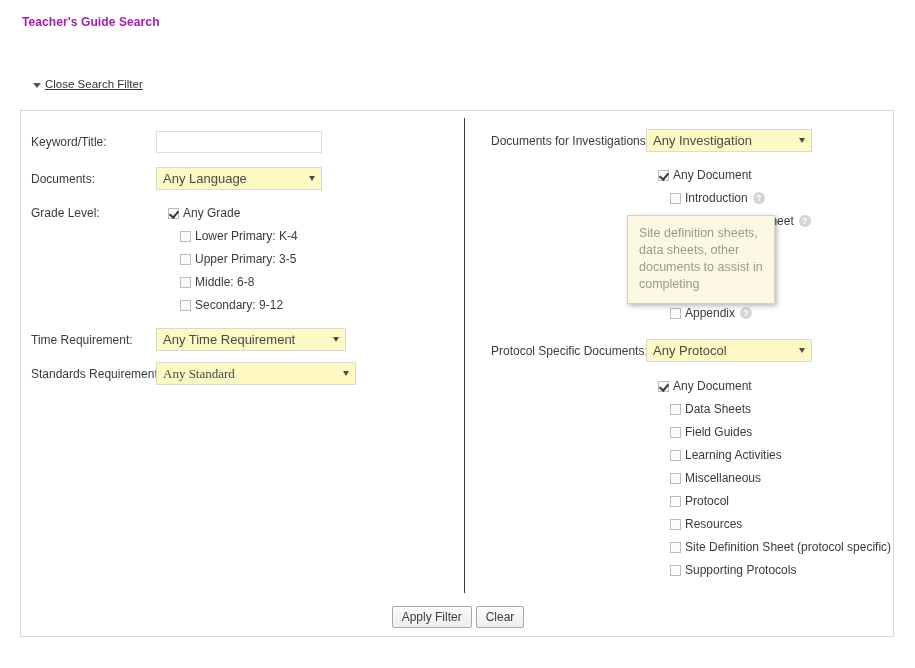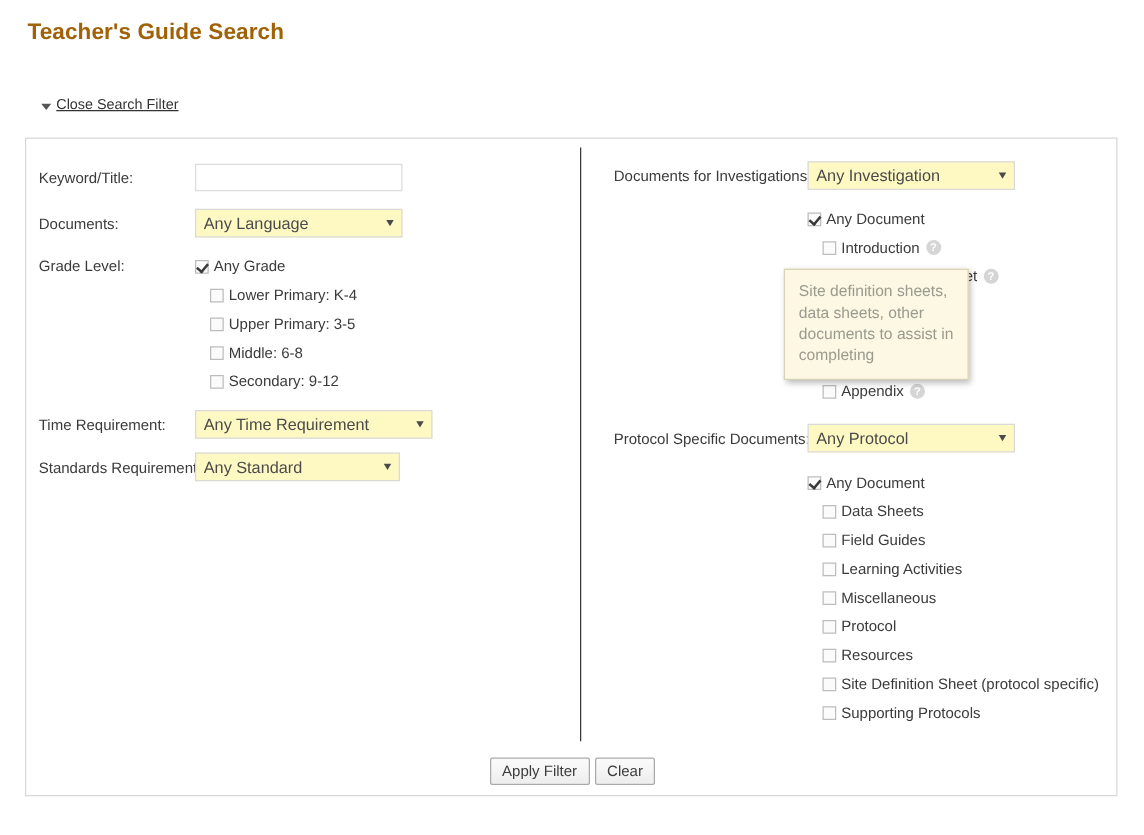--- a/index.html
+++ b/index.html
@@ -14,23 +14,23 @@
     color: #333333;
     overflow: hidden;
     position: relative;
   }
 
   
   .page-title {
     position: absolute;
     left: 22px;
     top: 15px;
-    font-size: 18px;
+    font-size: 12px;
     font-weight: bold;
-    color: #a16207;
+    color: #a21caf;
     letter-spacing: 0.1px;
   }
 
   
   .filter-toggle {
     position: absolute;
     left: 33px;
     top: 78px;
     font-size: 11.5px;
     display: flex;
@@ -141,20 +141,21 @@
 
   
   .cbrow {
     position: absolute;
     display: flex;
     align-items: center;
     font-size: 12px;
     color: #3b3b3b;
     white-space: nowrap;
     cursor: pointer;
+    margin-left: 12px;
   }
   .cbox {
     width: 11px;
     height: 11px;
     border: 1px solid #bdbdbd;
     background: #fbfbfb;
     box-sizing: border-box;
     margin-right: 4px;
     display: inline-block;
     position: relative;
@@ -283,21 +284,21 @@
     <div class="row" style="left:10px; top:217px;">
       <span class="field-label" style="width:125px;">Time Requirement:</span>
       <div class="select" style="width:190px;">
         <span class="sel-value">Any Time Requirement</span>
         <span class="caret"></span>
       </div>
     </div>
 
     <div class="row" style="left:10px; top:251px;">
       <span class="field-label" style="width:125px;">Standards Requirement:</span>
-      <div class="select" style="width:164px;">
+      <div class="select" style="width:200px;font-family:Liberation Serif, serif;">
         <span class="sel-value">Any Standard</span>
         <span class="caret"></span>
       </div>
     </div>
 
   </div>
 
   <div class="col-right">
 
     <div class="row" style="left:26px; top:18px;">

